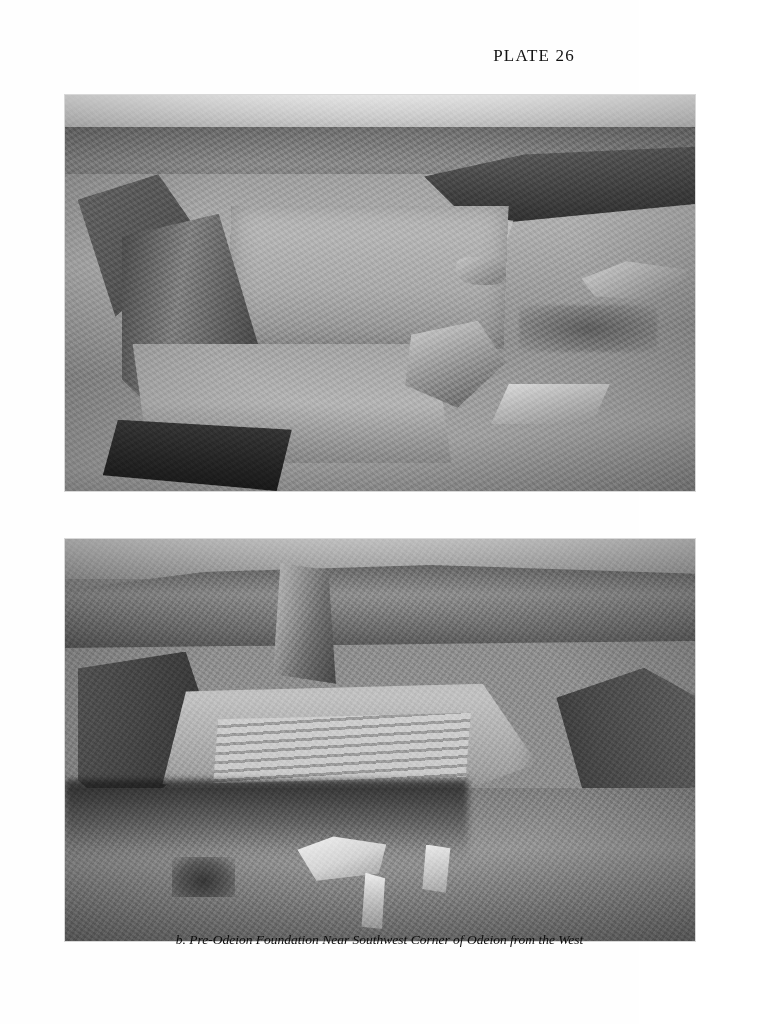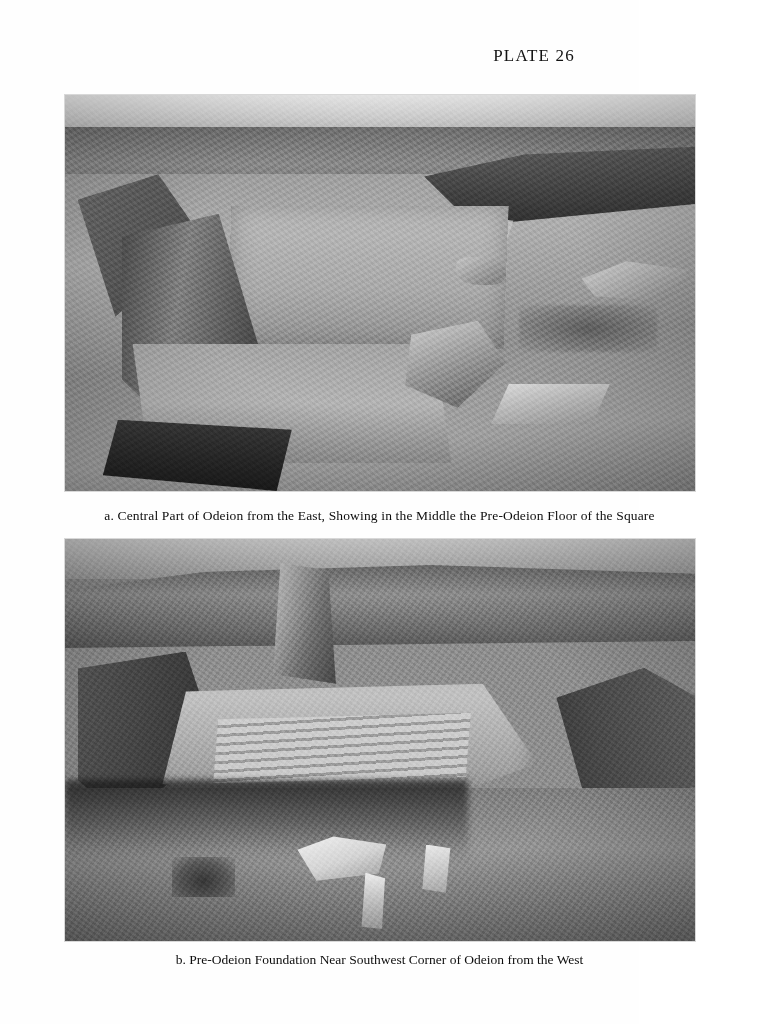--- a/index.html
+++ b/index.html
@@ -52,21 +52,21 @@
   .caption {
     position: absolute;
     width: 759px;
     left: 0;
     text-align: center;
     font-size: 13.5px;
     font-family: "Liberation Serif", serif;
     color: #0d0d0d;
   }
   .cap-a { top: 508px; }
-  .cap-b { top: 952px; }
+  .cap-b { top: 932px; font-style: italic; }
   .cap-a .cap-text { letter-spacing: 0.15px; }
 
   
   .a-sky {
     position: absolute; left: 0; top: 0; width: 100%; height: 13%;
     background: linear-gradient(180deg, #efefef 0%, #cfcfcf 45%, #9d9d9d 100%);
   }
   .a-far {
     position: absolute; left: 0; top: 8%; width: 100%; height: 16%;
     background: linear-gradient(180deg, #6e6e6e 0%, #888888 60%, #777777 100%);
@@ -250,23 +250,20 @@
       <div class="a-stone-b"></div>
       <div class="a-wall-l2"></div>
       <div class="a-wall-l"></div>
       <div class="a-court2"></div>
       <div class="a-block-c"></div>
       <div class="a-slab"></div>
       <div class="a-trench"></div>
       <div class="a-noise"></div>
       <div class="a-vignette"></div>
     </div>
-  </div>
-  <div class="caption cap-a">
-    <span class="cap-text">a.  Central Part of Odeion from the East, Showing in the Middle the Pre-Odeion Floor of the Square</span>
   </div>
 
   <div class="figure fig-b">
     <div class="photo">
       <div class="b-top"></div>
       <div class="b-backwall"></div>
       <div class="b-pier"></div>
       <div class="b-wall-l"></div>
       <div class="b-wall-r"></div>
       <div class="b-platform"></div>

